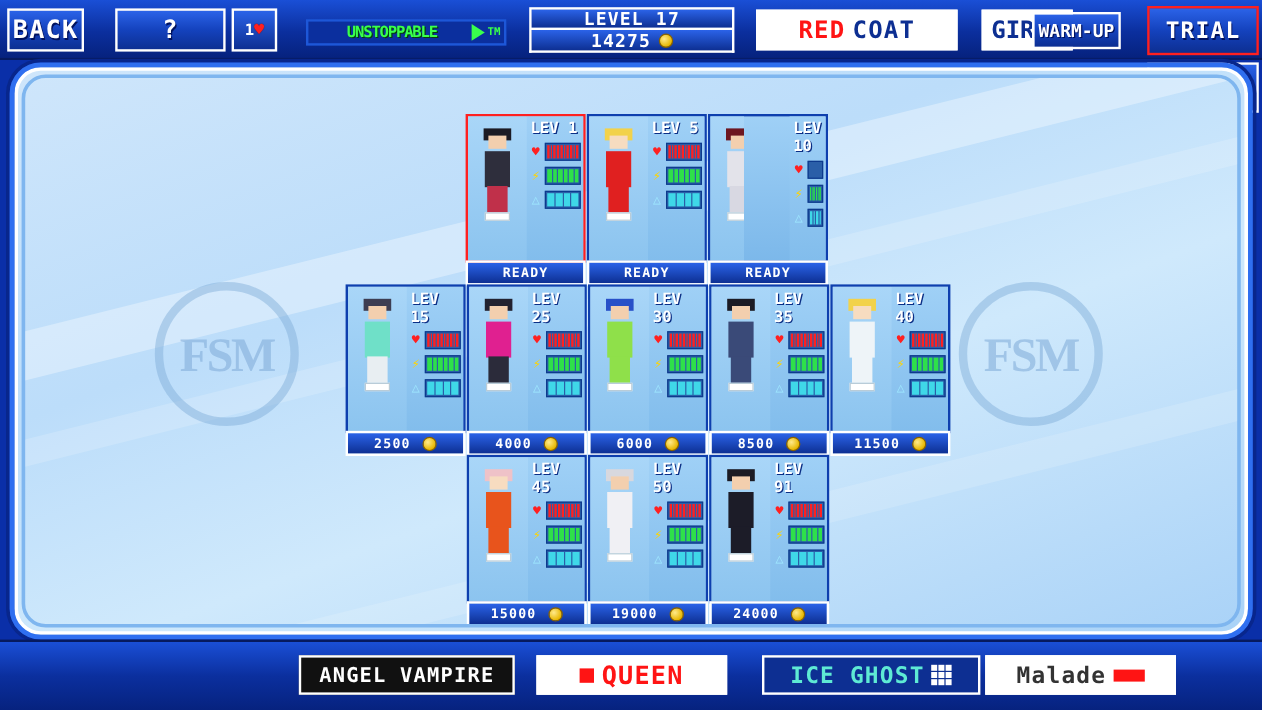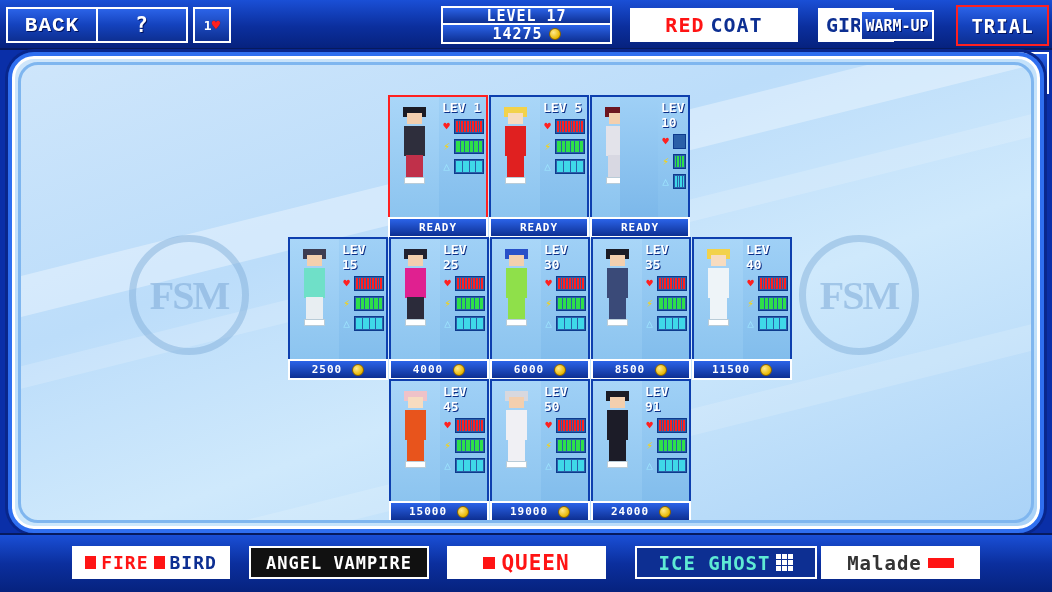--- a/index.html
+++ b/index.html
@@ -21,21 +21,21 @@
   }
   .btn3d {
     border:2px solid #ffffff;
     background:linear-gradient(#2b63e8 0%, #1442bd 50%, #0d2f92 100%);
     color:#ffffff;
     font-weight:bold;
     display:flex; align-items:center; justify-content:center;
     letter-spacing:1px;
     text-shadow:1px 1px 0 #00125e;
   }
-  #back-button { position:absolute; left:6px; top:7px; width:92px; height:36px; font-size:21px;font-family:Liberation Mono, monospace; }
+  #back-button { position:absolute; left:6px; top:7px; width:64px; height:36px; font-size:21px; }
   #help-button { position:absolute; left:96px; top:7px; width:92px; height:36px; font-size:21px; }
 
   #lives-box {
     position:absolute; left:193px; top:7px; width:38px; height:36px;
     background:linear-gradient(#2b63e8,#0d2f92);
     border:2px solid #ffffff;
     display:flex; align-items:center; justify-content:center;
     color:#fff; font-size:13px; font-weight:bold;
   }
   .heart-red { color:#ff2020; font-size:14px; text-shadow:0 0 1px #800; }
@@ -199,20 +199,25 @@
 
   <div class="btn3d" id="back-button">BACK</div>
 
   <div class="btn3d" id="help-button">?</div>
 
   <div id="lives-box">
     <span>1</span>
     <span class="heart-red">♥</span>
   </div>
 
+  <div id="unstoppable-box">
+    <span class="unstop-text">UNSTOPPABLE</span>
+    <span class="unstop-arrow"></span>
+    <span class="unstop-tm">TM</span>
+  </div>
 
   <div id="level-panel">
     <div class="lvl-row">LEVEL 17</div>
     <div class="lvl-row bottom">
       <span>14275</span>
       <span class="coin"></span>
     </div>
   </div>
 
   <div id="name-box">
@@ -802,26 +807,20 @@
             <span>24000</span>
             <span class="coin"></span>
           </div>
         </div>
       </div>
   </div>
 </div>
 
 <div class="bottombar">
 
-  <div class="logo" id="logo-firebird">
-    <span class="red-bar" style="width:11px;height:13px;"></span>
-    <span>FIRE</span>
-    <span class="red-bar" style="width:11px;height:13px;"></span>
-    <span class="fb-blue">BIRD</span>
-  </div>
 
   <div class="logo" id="logo-angelvampire">
     <span>ANGEL VAMPIRE</span>
   </div>
 
   <div class="logo" id="logo-queen">
     <span class="wht-sq" style="background:#ff1414;width:12px;height:12px;margin-right:6px;"></span>
     <span>QUEEN</span>
   </div>
 

